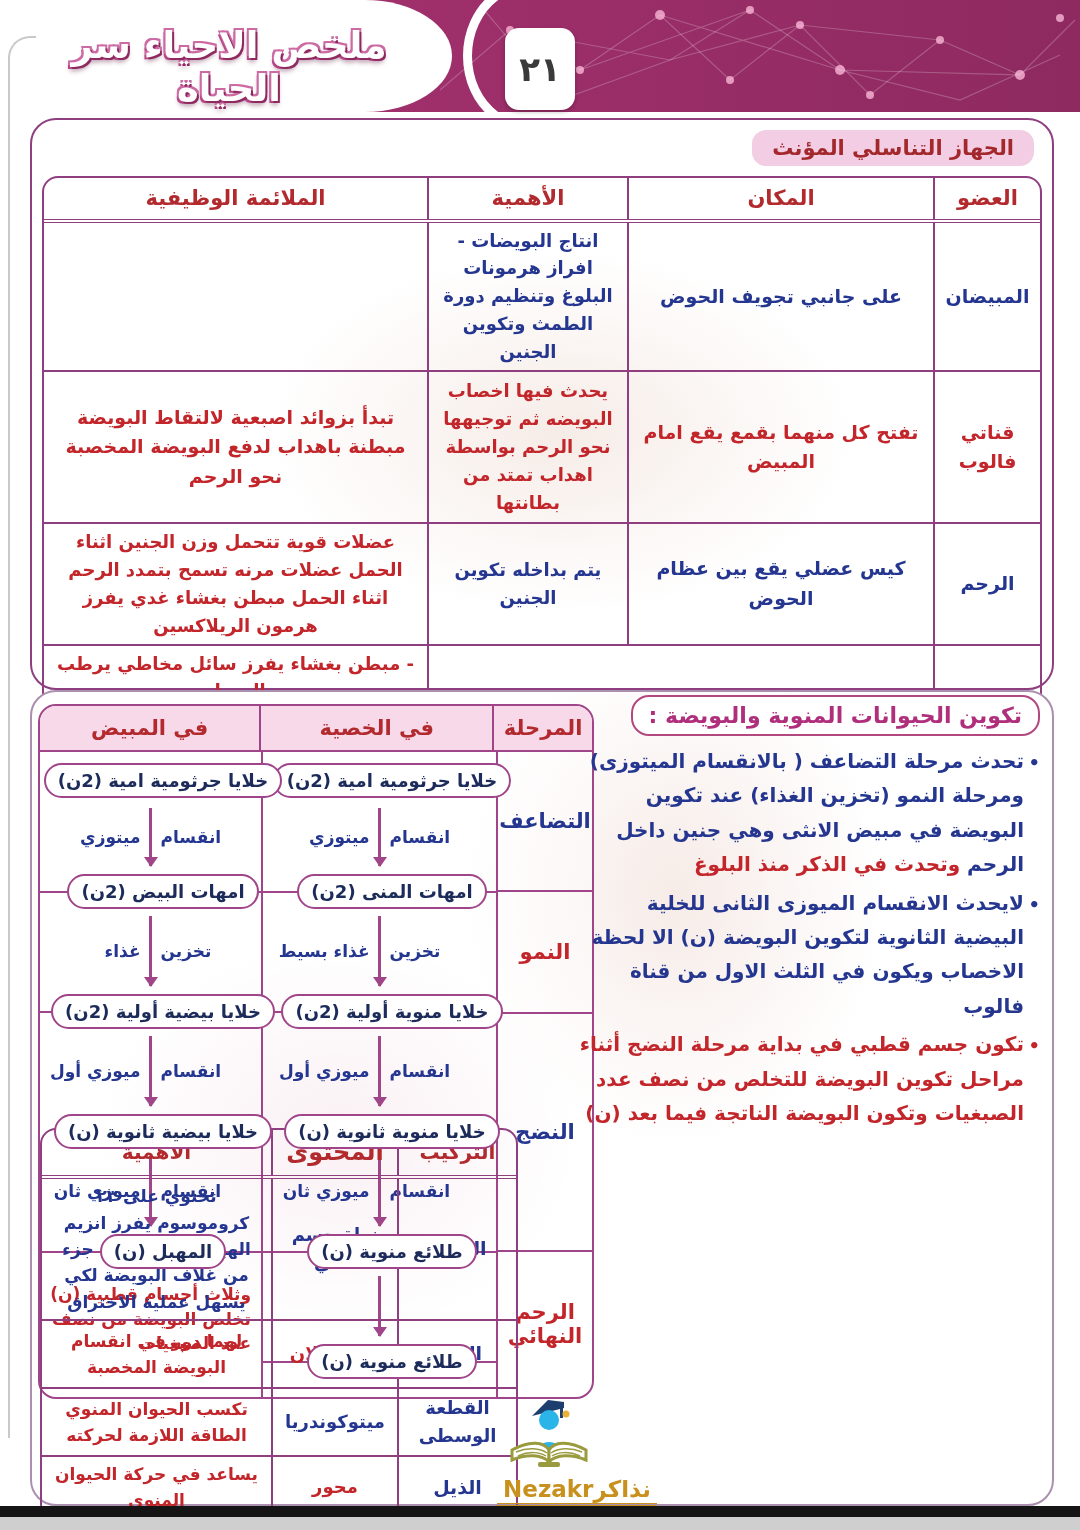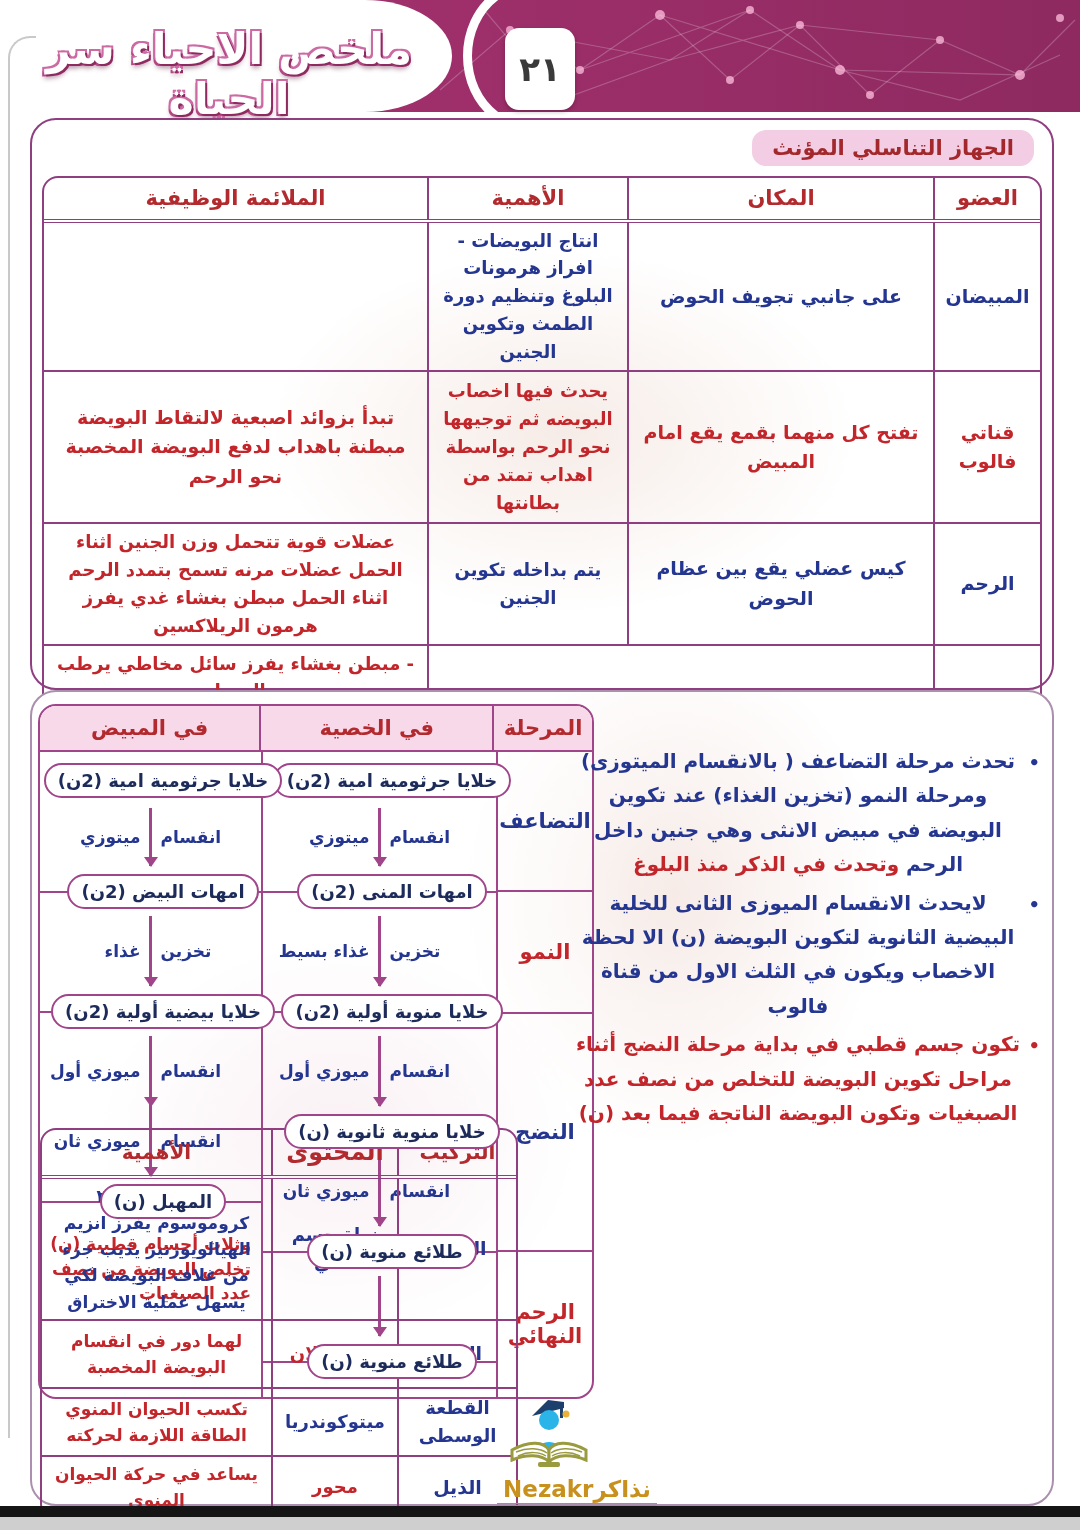--- a/index.html
+++ b/index.html
@@ -4,21 +4,21 @@
 <style>
   html,body{margin:0;padding:0;}
   body{font-family:"DejaVu Sans",sans-serif;background:#cfcfcf;}
   .page{position:relative;width:1080px;height:1530px;background:#ffffff;overflow:hidden;margin:0 auto;}
 
   
   .banner{position:absolute;top:0;left:0;width:1080px;height:112px;background:linear-gradient(90deg,#a73a74 0%,#9e2f6b 40%,#8e2a60 100%);}
   .banner-net{position:absolute;top:0;right:0;height:112px;width:660px;}
   .banner-white{position:absolute;top:0;left:0;width:452px;height:112px;background:#ffffff;border-top-right-radius:140px 90px;border-bottom-right-radius:140px 90px;}
   .banner-paren{position:absolute;top:-6px;left:438px;width:70px;height:124px;}
-  .main-title{position:absolute;top:24px;left:14px;width:430px;text-align:center;font-size:43px;font-weight:bold;color:#ffffff;letter-spacing:0;
+  .main-title{position:absolute;top:24px;left:14px;width:430px;text-align:center;font-size:37px;font-weight:bold;color:#ffffff;letter-spacing:0;
     text-shadow:2px 2px 0 #8e2a60,-2px -2px 0 #cc6aa3,2px -2px 0 #cc6aa3,-2px 2px 0 #b54685,0 4px 5px rgba(90,20,60,.45);}
   .page-tab{position:absolute;top:28px;left:505px;width:70px;height:82px;background:#ffffff;border-radius:14px;display:flex;align-items:center;justify-content:center;
     font-size:34px;font-weight:bold;color:#3a3a3a;box-shadow:0 2px 4px rgba(0,0,0,.25);}
   .frame-left{position:absolute;top:36px;left:8px;width:26px;height:1400px;border-left:2px solid #c9c9c9;border-top:2px solid #c9c9c9;border-top-left-radius:22px;}
 
   
   .sec1{position:absolute;left:30px;top:118px;width:1020px;height:568px;border:2px solid #8f3e80;border-radius:26px;background:
         radial-gradient(ellipse 420px 260px at 52% 55%, #f6ece7 0%, rgba(246,236,231,0) 70%), #ffffff;}
   .sec2{position:absolute;left:30px;top:690px;width:1020px;height:812px;border:2px solid #ab8fae;border-radius:26px;background:
         radial-gradient(ellipse 300px 360px at 63% 25%, #f6ebe7 0%, rgba(246,235,231,0) 70%),
@@ -63,21 +63,21 @@
   .pill{position:relative;background:#ffffff;border:2.5px solid #a0458a;border-radius:24px;padding:5px 12px;color:#1c2b5a;font-weight:bold;font-size:18px;white-space:nowrap;z-index:1;}
   .arr{display:grid;grid-template-columns:1fr 14px 1fr;align-items:center;direction:ltr;}
   .arr .lq{justify-self:end;padding-right:3px;color:#24368f;font-weight:bold;font-size:17px;white-space:nowrap;}
   .arr .lw{justify-self:start;padding-left:3px;color:#24368f;font-weight:bold;font-size:17px;white-space:nowrap;}
   .stem{position:relative;width:2.5px;height:100%;background:#a0458a;margin:0 auto;}
   .stem::after{content:"";position:absolute;bottom:-1px;left:-5.5px;border-left:7px solid transparent;border-right:7px solid transparent;border-top:10px solid #a0458a;}
   .flow-note{color:#c2262b;font-weight:bold;font-size:17px;text-align:right;padding:6px 10px 0 4px;line-height:1.45;}
 
   
   .notes{position:absolute;right:12px;top:52px;width:468px;}
-  .note{position:relative;font-weight:bold;font-size:20px;line-height:1.72;text-align:center;padding-right:16px;margin-bottom:4px;}
+  .note{position:relative;font-weight:bold;font-size:20px;line-height:1.72;text-align:right;padding-right:16px;margin-bottom:4px;}
   .note::before{content:"•";position:absolute;right:0;top:4px;font-size:18px;}
   .note.b::before{color:#24368f;} .note.r::before{color:#c2262b;}
 
   
   .tbl2{left:8px;top:436px;}
 
   
   .logo{position:absolute;left:472px;top:1398px;width:210px;height:104px;text-align:center;}
   .logo-text{font-size:23px;font-weight:bold;color:#c8901c;border-bottom:3px double #c8901c;display:inline-block;padding:0 6px 1px;direction:ltr;}
   .logo-text .ar{font-family:"DejaVu Sans",sans-serif;}
@@ -250,34 +250,38 @@
             <span class="lw">تخزين</span>
           </div>
           <div class="pill-row connect" style="height:50px;">
               <span class="pill">خلايا بيضية أولية (2ن)</span>
             </div>
           <div class="arr" style="height:70px;">
             <span class="lq">ميوزي أول</span>
             <span class="stem"></span>
             <span class="lw">انقسام</span>
           </div>
+          <div class="pill-row" style="height:50px;">
+              <span class="pill">خلايا بيضية ثانوية  (ن)</span>
+            </div>
           <div class="arr" style="height:70px;">
             <span class="lq">ميوزي ثان</span>
             <span class="stem"></span>
             <span class="lw">انقسام</span>
           </div>
           <div class="pill-row connect" style="height:50px;">
               <span class="pill">المهبل (ن)</span>
             </div>
           <div class="flow-note">وثلاث أجسام قطبية (ن) تخلص البويضة من نصف عدد الصبغيات</div>
         </div>
 
       </div>
     </div>
 
+    <div class="title-outline">تكوين الحيوانات المنوية والبويضة :</div>
     <div class="notes">
       <div class="note b">
         <span class="t-blue">تحدث مرحلة التضاعف ( بالانقسام الميتوزى) ومرحلة النمو (تخزين الغذاء) عند تكوين البويضة في مبيض الانثى وهي جنين داخل الرحم </span><span class="t-red">وتحدث في الذكر منذ البلوغ</span>
       </div>
       <div class="note b">
         <span class="t-blue">لايحدث الانقسام الميوزى الثانى للخلية البيضية الثانوية لتكوين البويضة (ن) الا لحظة الاخصاب ويكون في الثلث الاول من قناة فالوب</span>
       </div>
       <div class="note r">
         <span class="t-red">تكون جسم قطبي في بداية مرحلة النضج أثناء مراحل تكوين البويضة للتخلص من نصف عدد الصبغيات وتكون البويضة الناتجة فيما بعد (ن)</span>
       </div>

